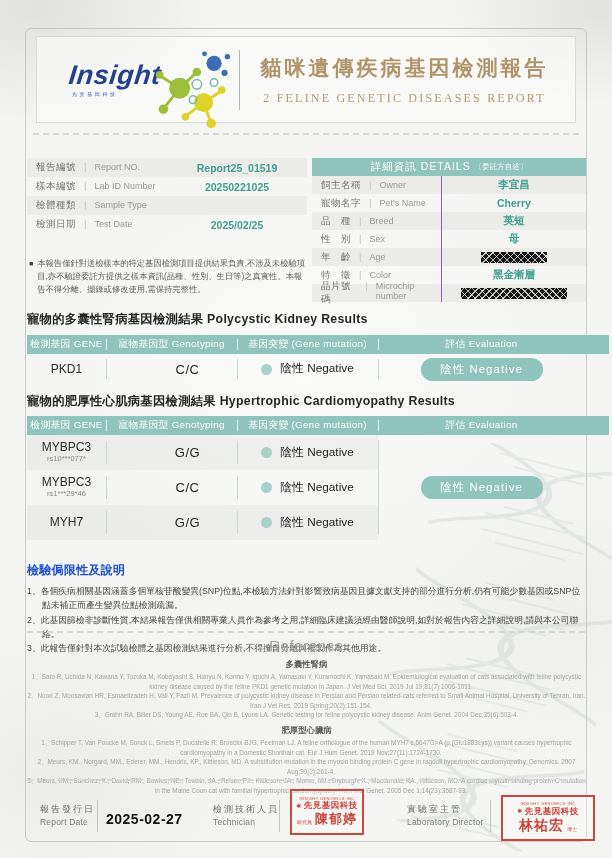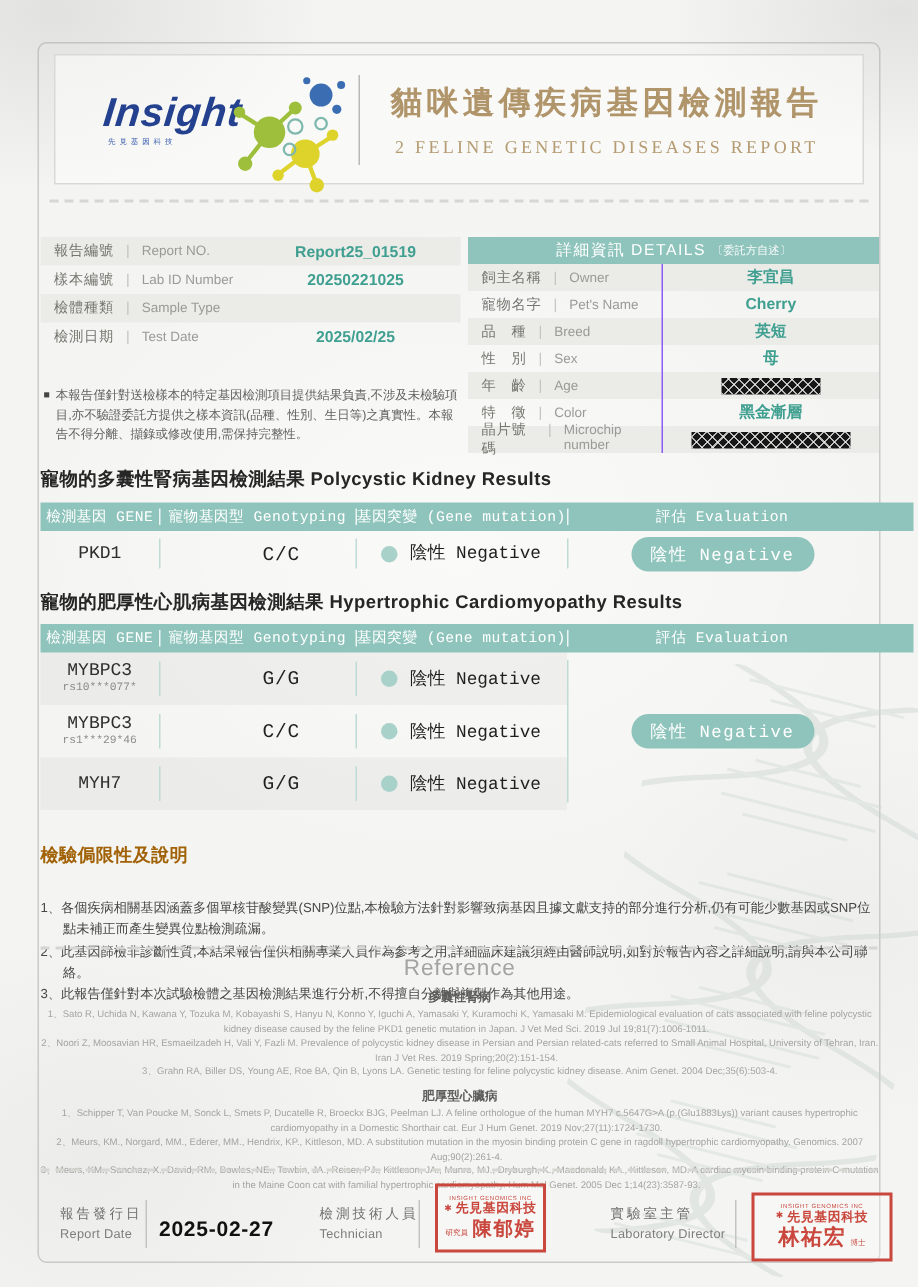--- a/index.html
+++ b/index.html
@@ -59,21 +59,21 @@
     background-image:
       repeating-linear-gradient(45deg, rgba(244,244,242,.75) 0 1px, transparent 1px 5px),
       repeating-linear-gradient(-45deg, rgba(244,244,242,.75) 0 1px, transparent 1px 5px);}
   .redact.wide{width:106px;}
   .lab-note{position:absolute;left:29px;top:257px;width:278px;font-size:8.3px;color:#5f5f5c;
     line-height:1.55;display:flex;gap:4px;}
   .bullet{font-size:7px;line-height:1.9;color:#444;}
   
   .section-title{position:absolute;left:27px;font-size:12.3px;font-weight:700;color:#262626;letter-spacing:.3px;}
   .st1{top:311px;} .st2{top:393px;}
-  .result-table{position:absolute;left:27px;width:582px;font-family:Liberation Mono, monospace;}
+  .result-table{position:absolute;left:27px;width:582px;}
   .pkd{top:335px;} .hcm{top:416px;}
   .res-head{display:flex;height:19px;background:#8fc4bc;color:#fff;font-size:9.8px;letter-spacing:.3px;}
   .res-head .c{display:flex;align-items:center;justify-content:center;position:relative;height:100%;box-sizing:border-box;}
   .res-head .c + .c::before{content:"";position:absolute;left:0;top:4px;bottom:4px;width:1px;background:rgba(255,255,255,.85);}
   .c1{width:79px;} .c2{width:131px;} .c3{width:141px;} .c4{width:207px;}
   .res-row{display:flex;align-items:center;}
   .pkd .res-row{height:30px;}
   .res-cell{display:flex;flex-direction:row;align-items:center;justify-content:center;position:relative;height:100%;box-sizing:border-box;}
   .res-cell + .res-cell::before{content:"";position:absolute;left:0;top:18%;bottom:18%;width:1px;background:#bedbd5;}
   .gene-name{font-size:12px;color:#2e2e2c;}
@@ -85,21 +85,21 @@
   .pill{background:#8fc4bc;color:#fff;font-size:11.5px;letter-spacing:1px;border-radius:13px;
     padding:4px 0;width:122px;text-align:center;}
   .hcm-body{display:flex;}
   .hcm-left{width:351px;}
   .hcm-left .res-row{height:35px;}
   .hcm-left .res-row:nth-child(odd){background:rgba(100,100,96,.055);}
   .hcm-eval{width:207px;display:flex;align-items:center;justify-content:center;position:relative;}
   .hcm-eval::before{content:"";position:absolute;left:0;top:5px;bottom:5px;width:1px;background:#bedbd5;}
   
   .limits{position:absolute;left:27px;top:562px;width:558px;}
-  .limits-title{font-size:12px;font-weight:700;color:#a16207;margin-bottom:19px;letter-spacing:.3px;}
+  .limits-title{font-size:12px;font-weight:700;color:#1d4ed8;margin-bottom:5px;letter-spacing:.3px;}
   .limit-item{font-size:8.8px;color:#474745;line-height:1.62;padding-left:15px;text-indent:-15px;}
   
   .reference{position:absolute;left:27px;top:637px;width:559px;text-align:center;}
   .ref-title{font-size:15px;color:#a3a3a0;letter-spacing:.6px;margin-bottom:3px;font-weight:400;}
   .ref-heading{font-size:8.4px;color:#5d5d5a;font-weight:700;margin:5px 0 2px;}
   .ref-item{font-size:6.4px;color:#a4a4a1;line-height:1.5;padding-left:9px;text-indent:-9px;}
   
   .f-label{position:absolute;top:803px;font-size:8.5px;color:#6f6f6c;line-height:1.45;}
   .f-label .zh{letter-spacing:2px;font-size:9px;display:block;}
   .f-label .en{letter-spacing:.2px;color:#7d7d7a;display:block;}

